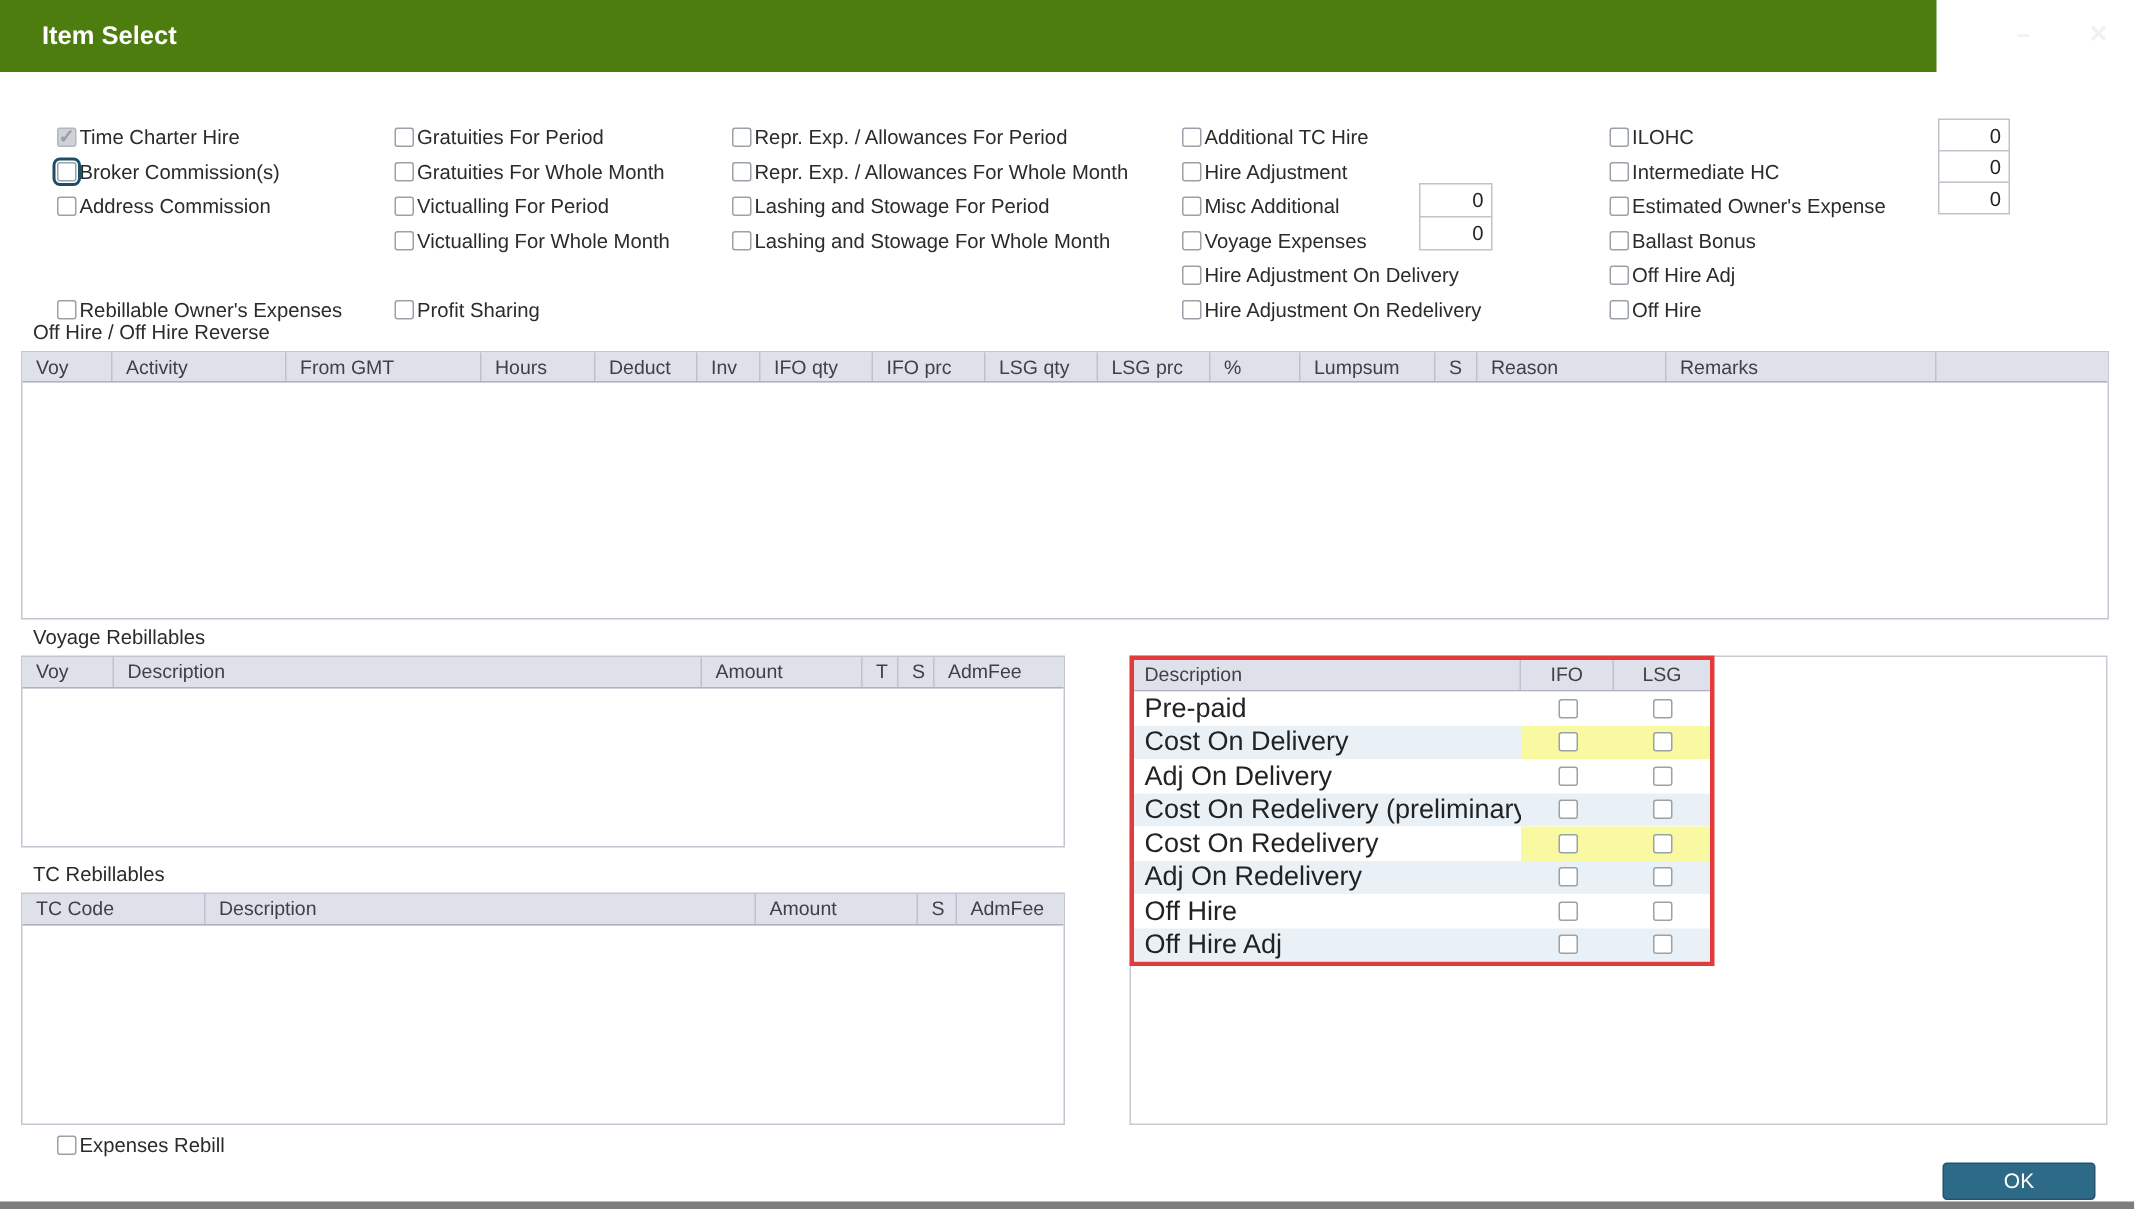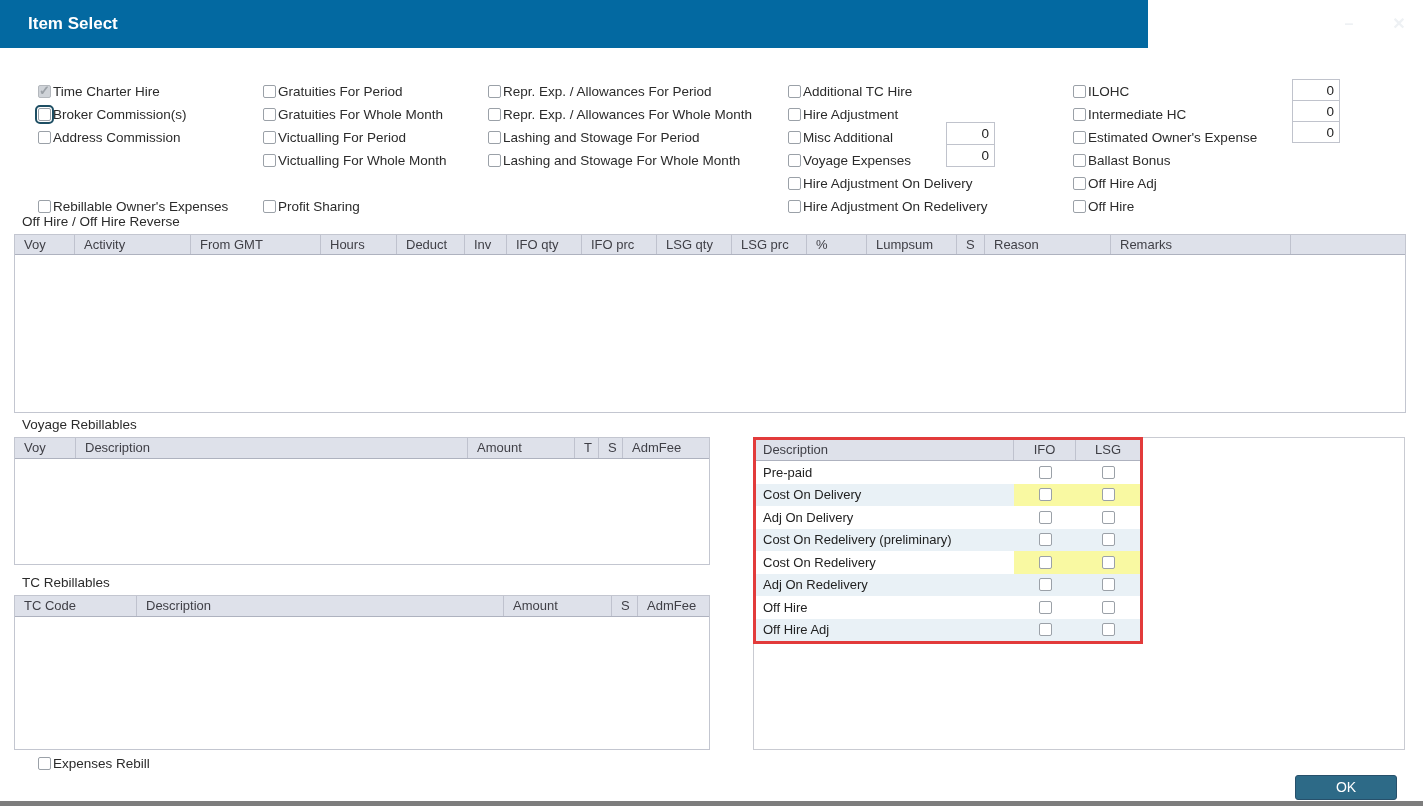--- a/index.html
+++ b/index.html
@@ -1,21 +1,21 @@
 <!DOCTYPE html>
 <html><head>
 <meta charset="utf-8">
 <style>
   * { margin:0; padding:0; box-sizing:border-box; }
   html,body { background:#fff; }
   body { font-family:"Liberation Sans", sans-serif; }
   .dialog { position:relative; width:1423px; height:806px; background:#fff; overflow:hidden; }
 
   
-  .titlebar { position:absolute; left:0; top:0; width:1148px; height:48px; background:#0369a1; }
+  .titlebar { position:absolute; left:0; top:0; width:1291px; height:48px; background:#4d7c0f; }
   .titlebar .title { position:absolute; left:28px; top:0; line-height:48px; color:#fff; font-size:17px; font-weight:bold; }
   .winbtn { position:absolute; top:0; width:28px; height:48px; color:#eef1f4; text-align:center; line-height:48px; font-size:16px; font-weight:bold; cursor:pointer; }
   .winbtn.min { left:1335px; }
   .winbtn.close { left:1385px; }
 
   
   .cbcol { position:absolute; }
   .cbrow { display:flex; align-items:center; gap:2px; height:23px; }
   .cb { width:13px; height:13px; flex:none; border:1px solid #9ba1a8; border-radius:2px; background:#fff; position:relative; display:inline-block; }
   .cb.checked::after { content:"\2713"; position:absolute; left:0px; top:-3px; font-size:13px; font-weight:bold; color:#9aa0a6; }
@@ -38,21 +38,21 @@
   .th.fill { border-right:none; flex:1; }
 
   
   .rightpanel { position:absolute; left:753px; top:437px; width:652px; height:313px; border:1px solid #c9cbd2; background:#fff; }
   .redtable { position:absolute; left:753px; top:437px; width:390px; border:3px solid #e23b3b; background:#fff; }
   .redtable .thead { height:21px; }
   .redtable .th { line-height:20px; }
   .th.center { padding-left:0; text-align:center; }
   .drow { display:flex; align-items:center; height:22.5px; background:#fff; }
   .drow:nth-child(even) { background:#e9f1f6; }
-  .dcell.desc { width:258px; padding-left:7px; font-size:13px; color:#222; white-space:nowrap; overflow:hidden; }
+  .dcell.desc { width:258px; padding-left:7px; font-size:18px; color:#222; white-space:nowrap; overflow:hidden; }
   .dcell.cbcell { width:62px; height:100%; display:flex; align-items:center; justify-content:center; }
   .dcell.cbcell.last { width:64px; }
   .drow.highlight .dcell.cbcell { background:#f9f9a2; }
 
   
   .ok-btn { position:absolute; left:1295px; top:775px; width:102px; height:25px; background:#2d6a87; border:1px solid #27506b; border-radius:3px; color:#fff; font-size:14px; text-align:center; line-height:23px; cursor:pointer; }
   .bottomstrip { position:absolute; left:0; top:801px; width:1423px; height:5px; background:#7d7d7d; }
 </style>
 </head>
 <body>

